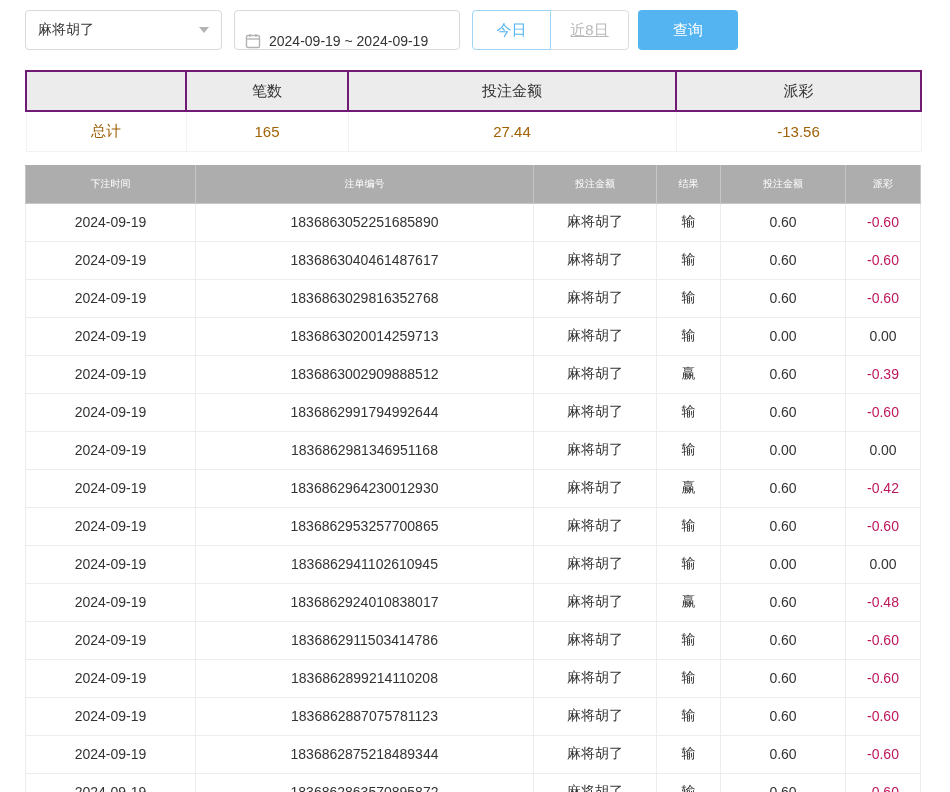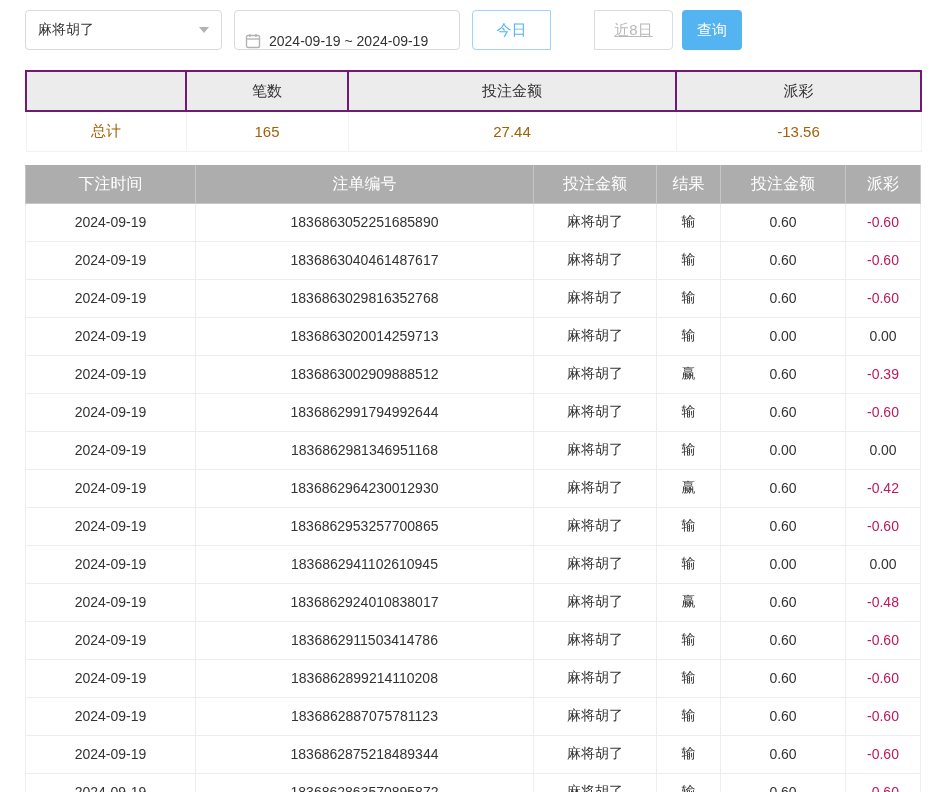--- a/index.html
+++ b/index.html
@@ -13,48 +13,48 @@
     display: flex; align-items: center; justify-content: space-between;
     padding: 0 12px; font-size: 14px; color: #333; cursor: pointer; background: #fff;
   }
   .caret { width: 0; height: 0; border-left: 5px solid transparent; border-right: 5px solid transparent; border-top: 6px solid #b3b3b3; }
   .date-input {
     width: 226px; height: 40px; border: 1px solid #d9d9d9; border-radius: 4px;
     display: flex; align-items: flex-end; gap: 8px; padding: 0 10px;
     font-size: 14px; color: #333; background: #fff; cursor: text;
   }
   .cal-icon { flex: 0 0 auto; }
-  .btn-group { display: flex; gap: 44px; }
+  .btn-group { display: flex; }
   .qbtn {
     width: 79px; height: 40px; background: #fff; border: 1px solid #dcdcdc;
     color: #b9b9b9; font-size: 15px; cursor: pointer; margin-left: -1px;
     font-family: "Liberation Sans", sans-serif;
   }
   .qbtn:first-child { border-radius: 4px 0 0 4px; margin-left: 0; }
   .qbtn:last-child { border-radius: 0 4px 4px 0; text-decoration: underline; }
   .qbtn.active { color: #54b4f2; border-color: #9ed4f7; position: relative; z-index: 1; }
   .query-btn {
-    width: 60px; height: 40px; background: #54b4f2; border: none; border-radius: 4px;
+    width: 100px; height: 40px; background: #54b4f2; border: none; border-radius: 4px;
     color: #fff; font-size: 15px; cursor: pointer; font-family: Liberation Mono, monospace;
     margin-left: -3px;
   }
 
   
   table { border-collapse: collapse; }
   .summary { width: 895px; margin: 20px 30px 0 25px; text-align: center; font-size: 15px; table-layout: fixed; }
   .summary th {
     background: #ececec; height: 40px; font-weight: 400; color: #333;
     border: 2px solid #701a75;
   }
   .summary td { background: #fff; height: 40px; color: #a16207; border: 1px solid #f2f2f2; }
 
   
   .bets { width: 895px; margin: 13px 30px 0 25px; text-align: center; font-size: 14px; color: #333; table-layout: fixed; }
   .bets th {
-    background: #adadad; color: #fff; height: 38px; font-weight: 400; font-size: 16px;
+    background: #adadad; color: #fff; height: 38px; font-weight: 400; font-size: 10px;
     border: 1px solid #c6c6c6; border-top: 1px solid #adadad;
   }
   .bets td { height: 38px; border: 1px solid #ededed; background: #fff; }
   .neg { color: #be185d; }
 </style>
 </head>
 <body>
 
 <div class="page">
 

